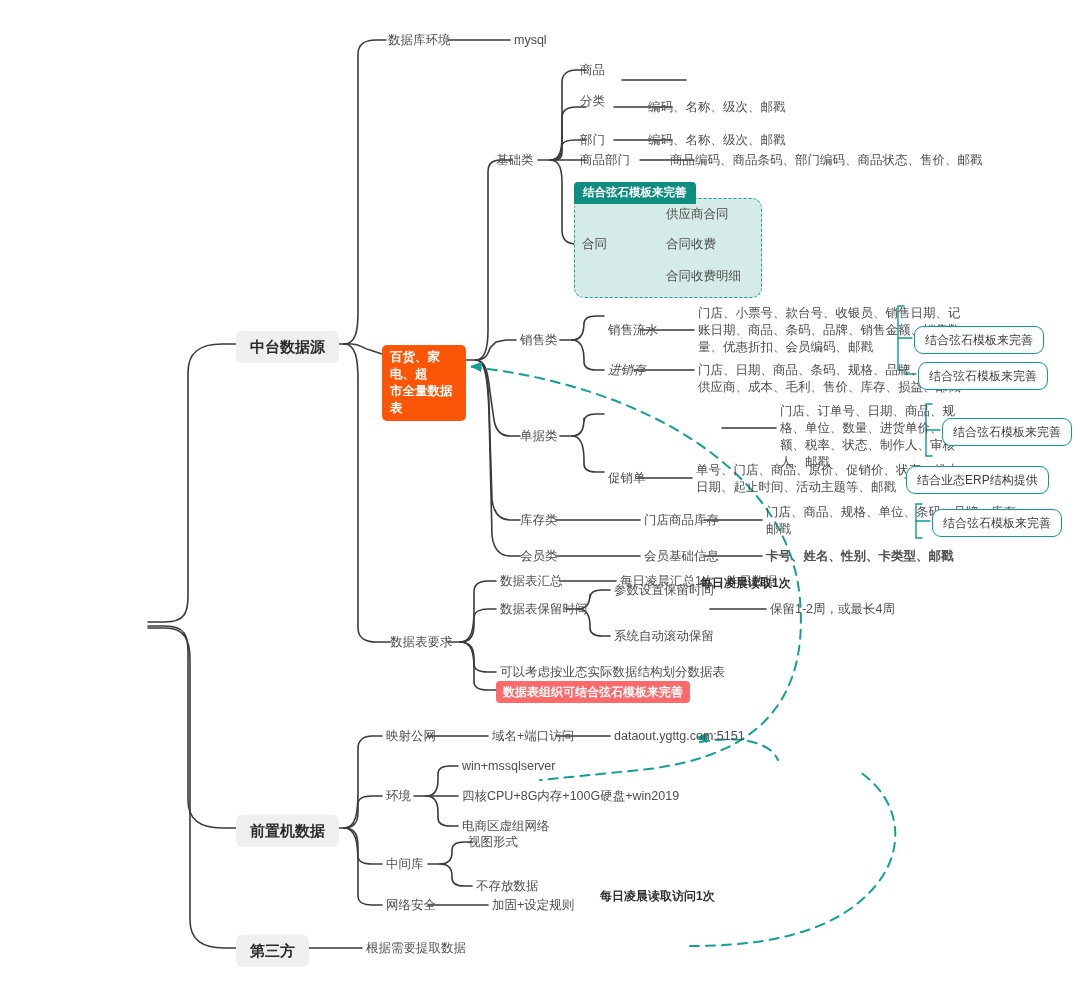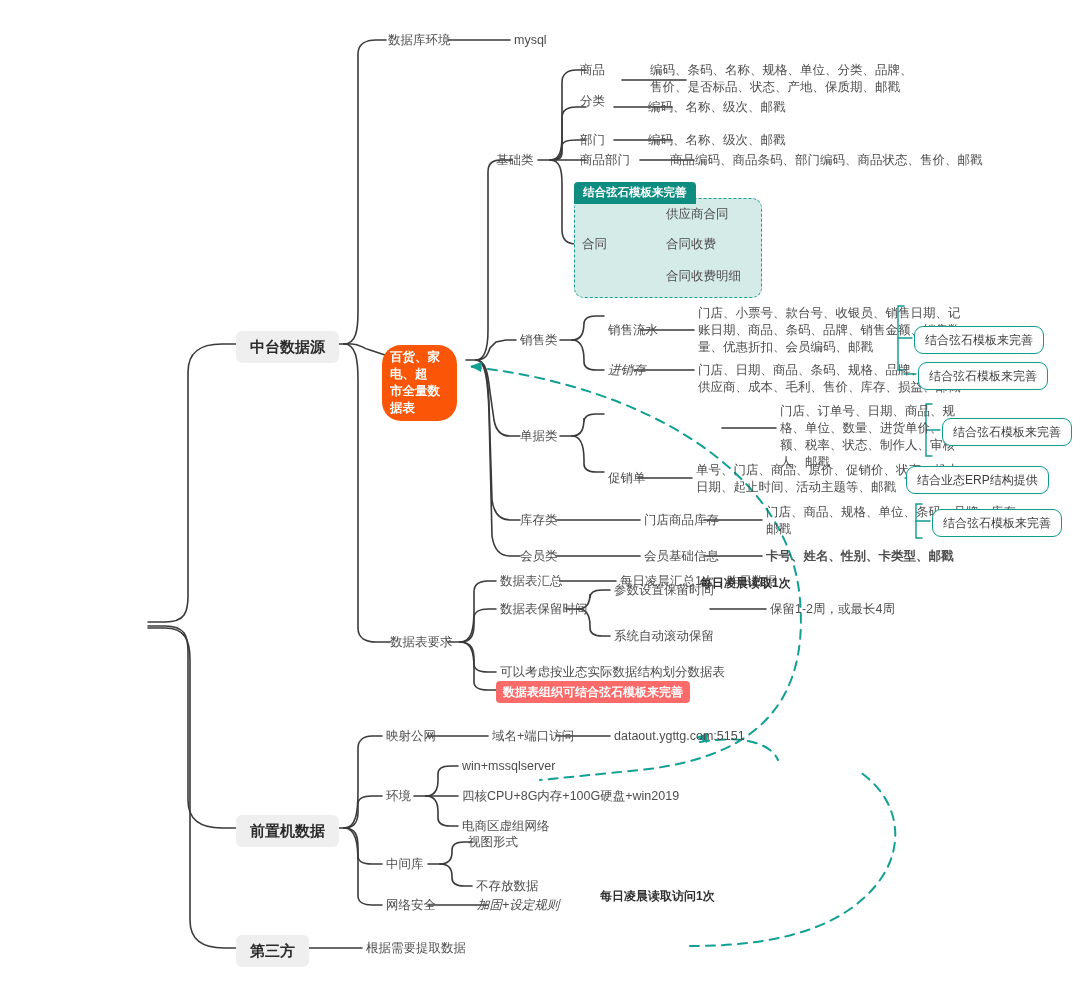--- a/index.html
+++ b/index.html
@@ -148,27 +148,25 @@
   </svg>
 
 
   <div class="node lvl1" style="left:236px;top:331px;">中台数据源</div>
   <div class="node lvl1" style="left:236px;top:815px;">前置机数据</div>
   <div class="node lvl1" style="left:236px;top:935px;">第三方</div>
 
   <div class="node txt" style="left:388px;top:32px;">数据库环境</div>
   <div class="node txt" style="left:514px;top:32px;">mysql</div>
 
-  <div class="node orange" style="left:382px;top:345px;width:75px;border-radius:19px;">百货、家电、超
+  <div class="node orange" style="left:382px;top:345px;width:84px;">百货、家电、超
 市全量数据表</div>
 
   <div class="node txt" style="left:496px;top:152px;">基础类</div>
   <div class="node txt" style="left:580px;top:62px;">商品</div>
-  <div class="node txt" style="left:650px;top:62px;">编码、条码、名称、规格、单位、分类、品牌、
-售价、是否标品、状态、产地、保质期、邮戳</div>
   <div class="node txt" style="left:580px;top:93px;">分类</div>
   <div class="node txt" style="left:648px;top:99px;">编码、名称、级次、邮戳</div>
   <div class="node txt" style="left:580px;top:132px;">部门</div>
   <div class="node txt" style="left:648px;top:132px;">编码、名称、级次、邮戳</div>
   <div class="node txt" style="left:580px;top:152px;">商品部门</div>
   <div class="node txt" style="left:670px;top:152px;">商品编码、商品条码、部门编码、商品状态、售价、邮戳</div>
 
   <div class="grp-body" style="position:absolute;left:574px;top:198px;width:186px;height:98px;"></div>
   <div class="node grp-tab" style="left:574px;top:182px;">结合弦石模板来完善</div>
   <div class="node txt" style="left:582px;top:236px;">合同</div>
@@ -220,21 +218,21 @@
   <div class="node txt" style="left:386px;top:788px;">环境</div>
   <div class="node txt" style="left:462px;top:758px;">win+mssqlserver</div>
   <div class="node txt" style="left:462px;top:788px;">四核CPU+8G内存+100G硬盘+win2019</div>
   <div class="node txt" style="left:462px;top:818px;">电商区虚组网络</div>
 
   <div class="node txt" style="left:386px;top:856px;">中间库</div>
   <div class="node txt" style="left:468px;top:834px;">视图形式</div>
   <div class="node txt" style="left:476px;top:878px;">不存放数据</div>
 
   <div class="node txt" style="left:386px;top:897px;">网络安全</div>
-  <div class="node txt" style="left:477px;top:897px;font-style:italic;">加固+设定规则</div>
+  <div class="node txt" style="left:492px;top:897px;">加固+设定规则</div>
 
   <div class="node txt" style="left:366px;top:940px;">根据需要提取数据</div>
 
   <div class="node teal-box" style="left:914px;top:326px;">结合弦石模板来完善</div>
   <div class="node teal-box" style="left:918px;top:362px;">结合弦石模板来完善</div>
   <div class="node teal-box" style="left:942px;top:418px;">结合弦石模板来完善</div>
   <div class="node teal-box" style="left:906px;top:466px;">结合业态ERP结构提供</div>
   <div class="node teal-box" style="left:932px;top:509px;">结合弦石模板来完善</div>
 
   <div class="node flow-label" style="left:700px;top:575px;">每日凌晨读取1次</div>

